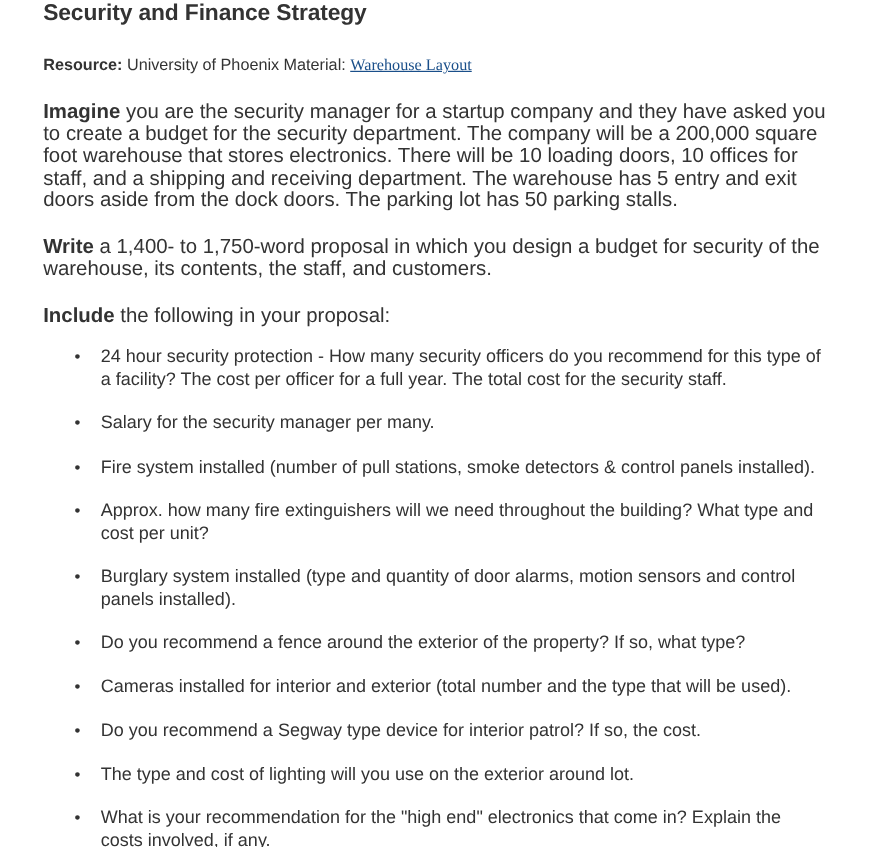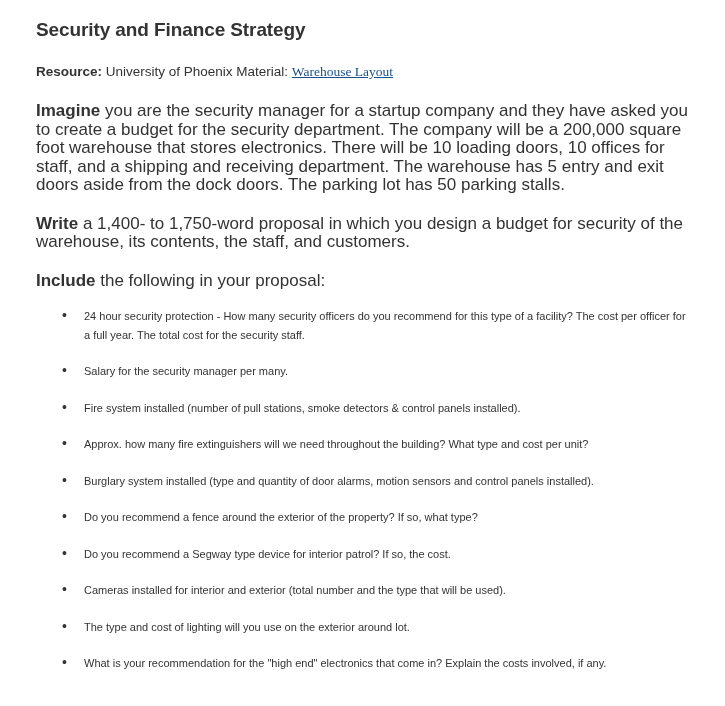--- a/index.html
+++ b/index.html
@@ -17,21 +17,21 @@
   .page {
     padding: 0 36px;
     box-sizing: border-box;
     width: 725px;
   }
   .doc-title {
     font-size: 19px;
     font-weight: bold;
     color: #333333;
     margin: 0;
-    padding-top: 18px;
+    padding-top: 0;
     line-height: 24px;
     letter-spacing: -0.1px;
   }
   .resource-line {
     font-size: 13.5px;
     line-height: 20px;
     margin-top: 20px;
     color: #333333;
   }
   .resource-line .lead {
@@ -54,21 +54,21 @@
     font-weight: bold;
   }
   ul.bullets {
     list-style: none;
     margin: 16px 0 0 0;
     padding: 0;
   }
   ul.bullets li {
     position: relative;
     padding-left: 48px;
-    font-size: 11px;
+    font-size: 15px;
     line-height: 18.5px;
     margin-bottom: 18px;
     color: #333333;
   }
   ul.bullets li::before {
     content: "\2022";
     position: absolute;
     left: 26px;
     top: -1px;
     font-size: 14px;
@@ -98,19 +98,19 @@
     <span class="lead">Include</span><span> the following in your proposal:</span>
   </p>
 
   <ul class="bullets">
     <li>24 hour security protection - How many security officers do you recommend for this type of a facility? The cost per officer for a full year. The total cost for the security staff.</li>
     <li>Salary for the security manager per many.</li>
     <li>Fire system installed (number of pull stations, smoke detectors &amp; control panels installed).</li>
     <li>Approx. how many fire extinguishers will we need throughout the building?  What type and cost per unit?</li>
     <li>Burglary system installed (type and quantity of door alarms, motion sensors and control panels installed).</li>
     <li>Do you recommend a fence around the exterior of the property? If so, what type?</li>
+    <li>Cameras installed for interior and exterior (total number and the type that will be used).</li>
     <li>Do you recommend a Segway type device for interior patrol?  If so, the cost.</li>
-    <li>Cameras installed for interior and exterior (total number and the type that will be used).</li>
     <li>The type and cost of lighting will you use on the exterior around lot.</li>
     <li>What is your recommendation for the "high end" electronics that come in?  Explain the costs involved, if any.</li>
   </ul>
 
 </div>
 
 </body></html>

